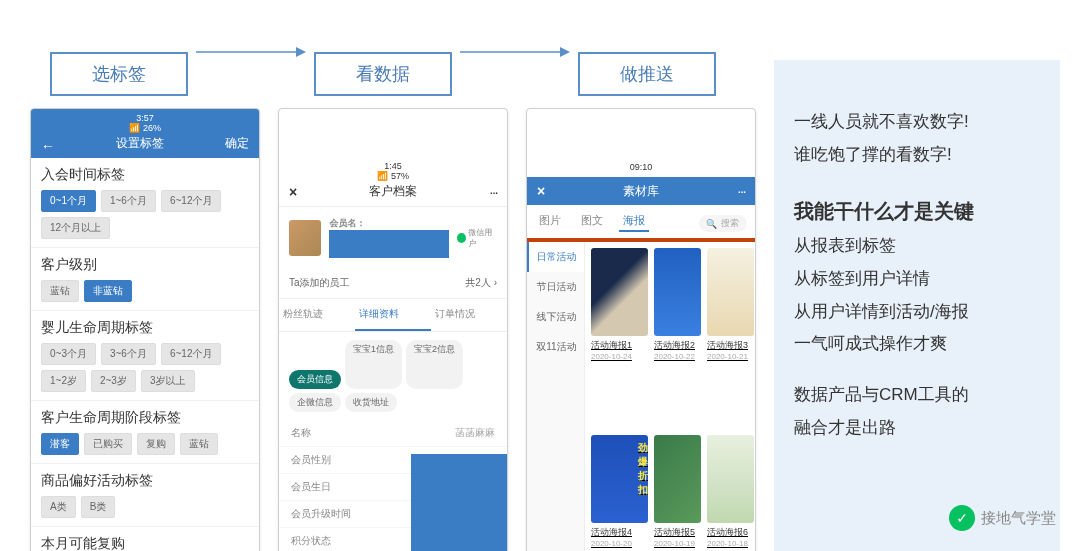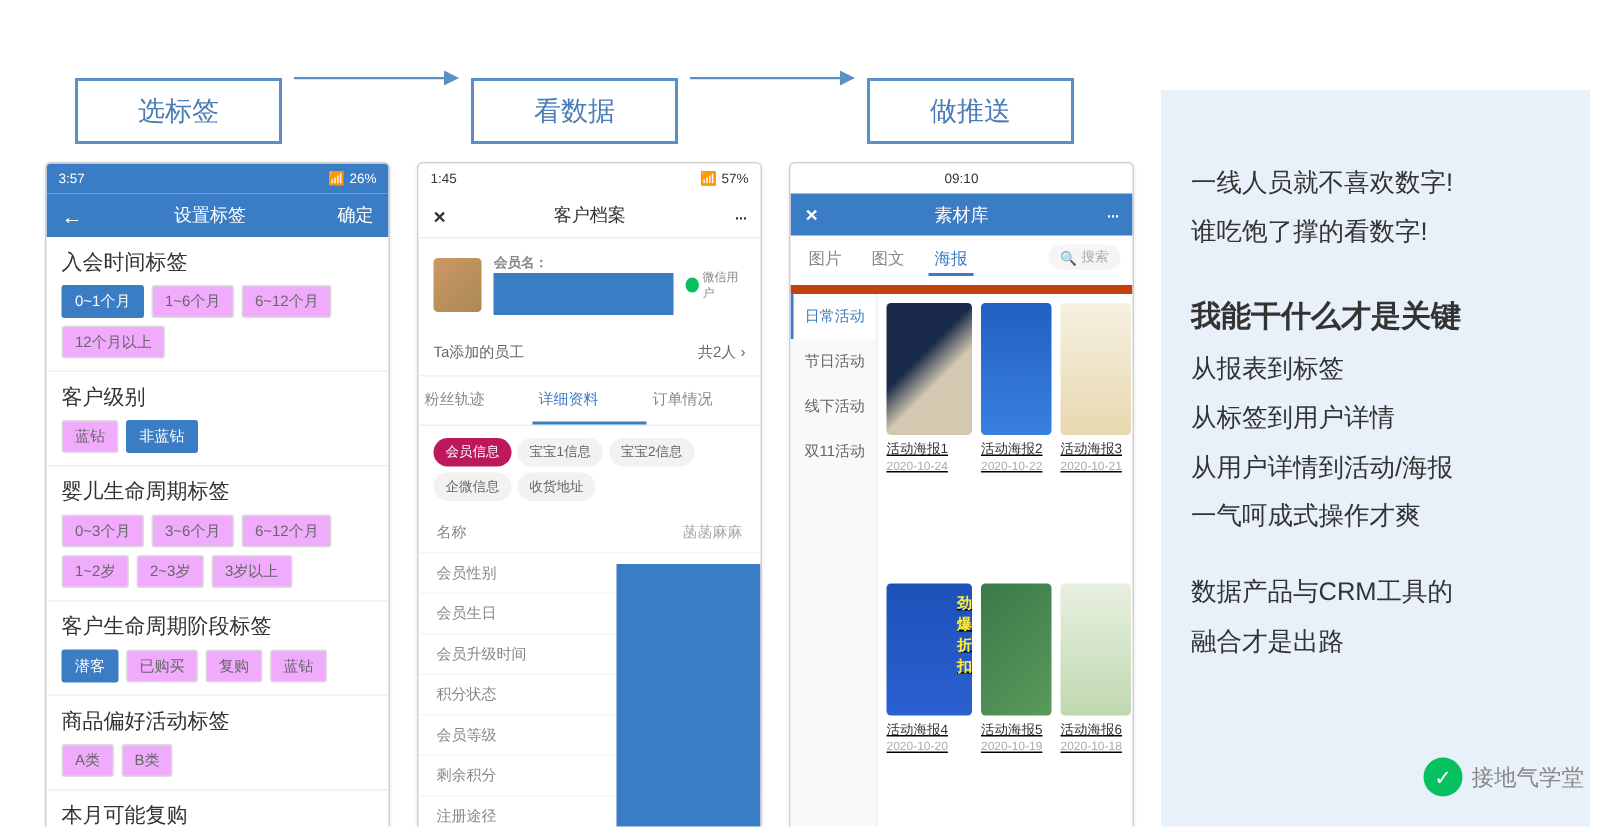--- a/index.html
+++ b/index.html
@@ -14,63 +14,63 @@
     
     .content { display: flex; align-items: flex-start; gap: 18px; padding: 12px 20px 0 30px; }
     
     
     .phone { width: 230px; background: #fff; border: 1px solid #d0d0d0; border-radius: 4px; overflow: hidden; font-size: 10px; flex-shrink: 0; box-shadow: 0 1px 3px rgba(0,0,0,0.1); }
     .phone1 { height: 480px; }
     .phone2 { height: 480px; }
     .phone3 { height: 480px; }
     
     
-    .status-bar { background: #3b7dc4; color: #fff; display: flex; align-items: center; justify-content: space-between; padding: 4px 8px; font-size: 9px; height: 20px; }
-    .status-bar.white { background: #fff; color: #333; }
+    .status-bar { background: #3b7dc4; color: #fff; display: flex; align-items: center; justify-content: space-between; padding: 4px 8px; font-size: 9px; height: 20px; flex-direction: column; }
+    .status-bar.white { background: #fff; color: #333; margin-top: 48px; }
     .status-right { display: flex; gap: 3px; align-items: center; }
     
     
     .header-bar { background: #3b7dc4; color: #fff; display: flex; align-items: center; justify-content: space-between; padding: 6px 10px; font-size: 12px; }
     .header-bar.plain { background: #fff; color: #333; border-bottom: 1px solid #eee; }
     .header-title-center { position: absolute; left: 50%; transform: translateX(-50%); }
     .back-icon { font-size: 14px; }
     .close-icon { font-size: 14px; font-weight: bold; }
     .menu-icon { font-size: 14px; letter-spacing: -2px; }
     
     
     .tag-section { padding: 8px 10px; border-bottom: 1px solid #f0f0f0; }
     .tag-label { font-size: 14px; color: #333; margin-bottom: 6px; font-weight: 500; }
     .tag-row { display: flex; gap: 5px; flex-wrap: wrap; }
-    .tag { padding: 3px 8px; font-size: 10px; border: 1px solid #ddd; background: #f0abfc; color: #666; border-radius: 2px; }
+    .tag { padding: 3px 8px; font-size: 10px; border: 1px solid #ddd; background: #e5e5e5; color: #666; border-radius: 2px; }
     .tag.active { background: #3b7dc4; color: #fff; border-color: #3b7dc4; }
     
     
     .profile-card { display: flex; align-items: center; padding: 10px; gap: 8px; }
     .avatar { width: 36px; height: 36px; background: linear-gradient(135deg,#c96,#a85); border-radius: 3px; }
     .profile-info { flex: 1; font-weight: bold; }
     .profile-redact { background: #3b7dc4; height: 28px; width: 120px; }
     .wechat-badge { font-size: 8px; color: #888; display: flex; align-items: center; gap: 2px; }
     .wechat-icon { width: 10px; height: 10px; background: #07c160; border-radius: 50%; }
     
     .section-row { display: flex; align-items: center; justify-content: space-between; padding: 8px 10px; border-bottom: 1px solid #f0f0f0; font-size: 10px; color: #666; }
     
     .tabs { display: flex; border-bottom: 1px solid #eee; }
     .tab { flex: 1; text-align: left; padding: 8px 4px; font-size: 10px; color: #888; }
     .tab.active { color: #3b7dc4; border-bottom: 2px solid #3b7dc4; }
     
     .pill-row { display: flex; gap: 4px; padding: 8px 10px; flex-wrap: wrap; }
     .pill { padding: 3px 8px; font-size: 9px; background: #f2f2f2; color: #666; border-radius: 10px; }
-    .pill.active { background: #be185d; color: #fff; }
+    .pill.active { background: #0f766e; color: #fff; margin-top: 30px; }
     
     .info-list { }
     .info-row { display: flex; justify-content: space-between; padding: 6px 12px; border-bottom: 1px solid #f5f5f5; font-size: 10px; color: #888; align-items: center; }
     .info-value { color: #aaa; }
     
     
-    .mat-tabs { display: flex; align-items: flex-start; padding: 6px 8px; border-bottom: 6px solid #c2410c; gap: 12px; }
+    .mat-tabs { display: flex; align-items: flex-end; padding: 6px 8px; border-bottom: 4px solid #c2410c; gap: 12px; }
     .mat-tab { font-size: 11px; color: #888; padding: 2px 4px; }
     .mat-tab.active { color: #3b7dc4; border-bottom: 2px solid #3b7dc4; }
     .search-box { margin-left: auto; display: flex; align-items: center; gap: 3px; font-size: 9px; color: #aaa; background: #f5f5f5; border-radius: 10px; padding: 2px 8px; }
     .search-icon { font-size: 9px; }
     
     .mat-body { display: flex; height: 380px; }
     .mat-side { width: 58px; background: #f9f9f9; border-right: 1px solid #eee; }
     .side-item { font-size: 10px; color: #666; padding: 8px 4px; text-align: center; border-left: 2px solid transparent; }
     .side-item.active { color: #3b7dc4; border-left-color: #3b7dc4; background: #fff; }
     

